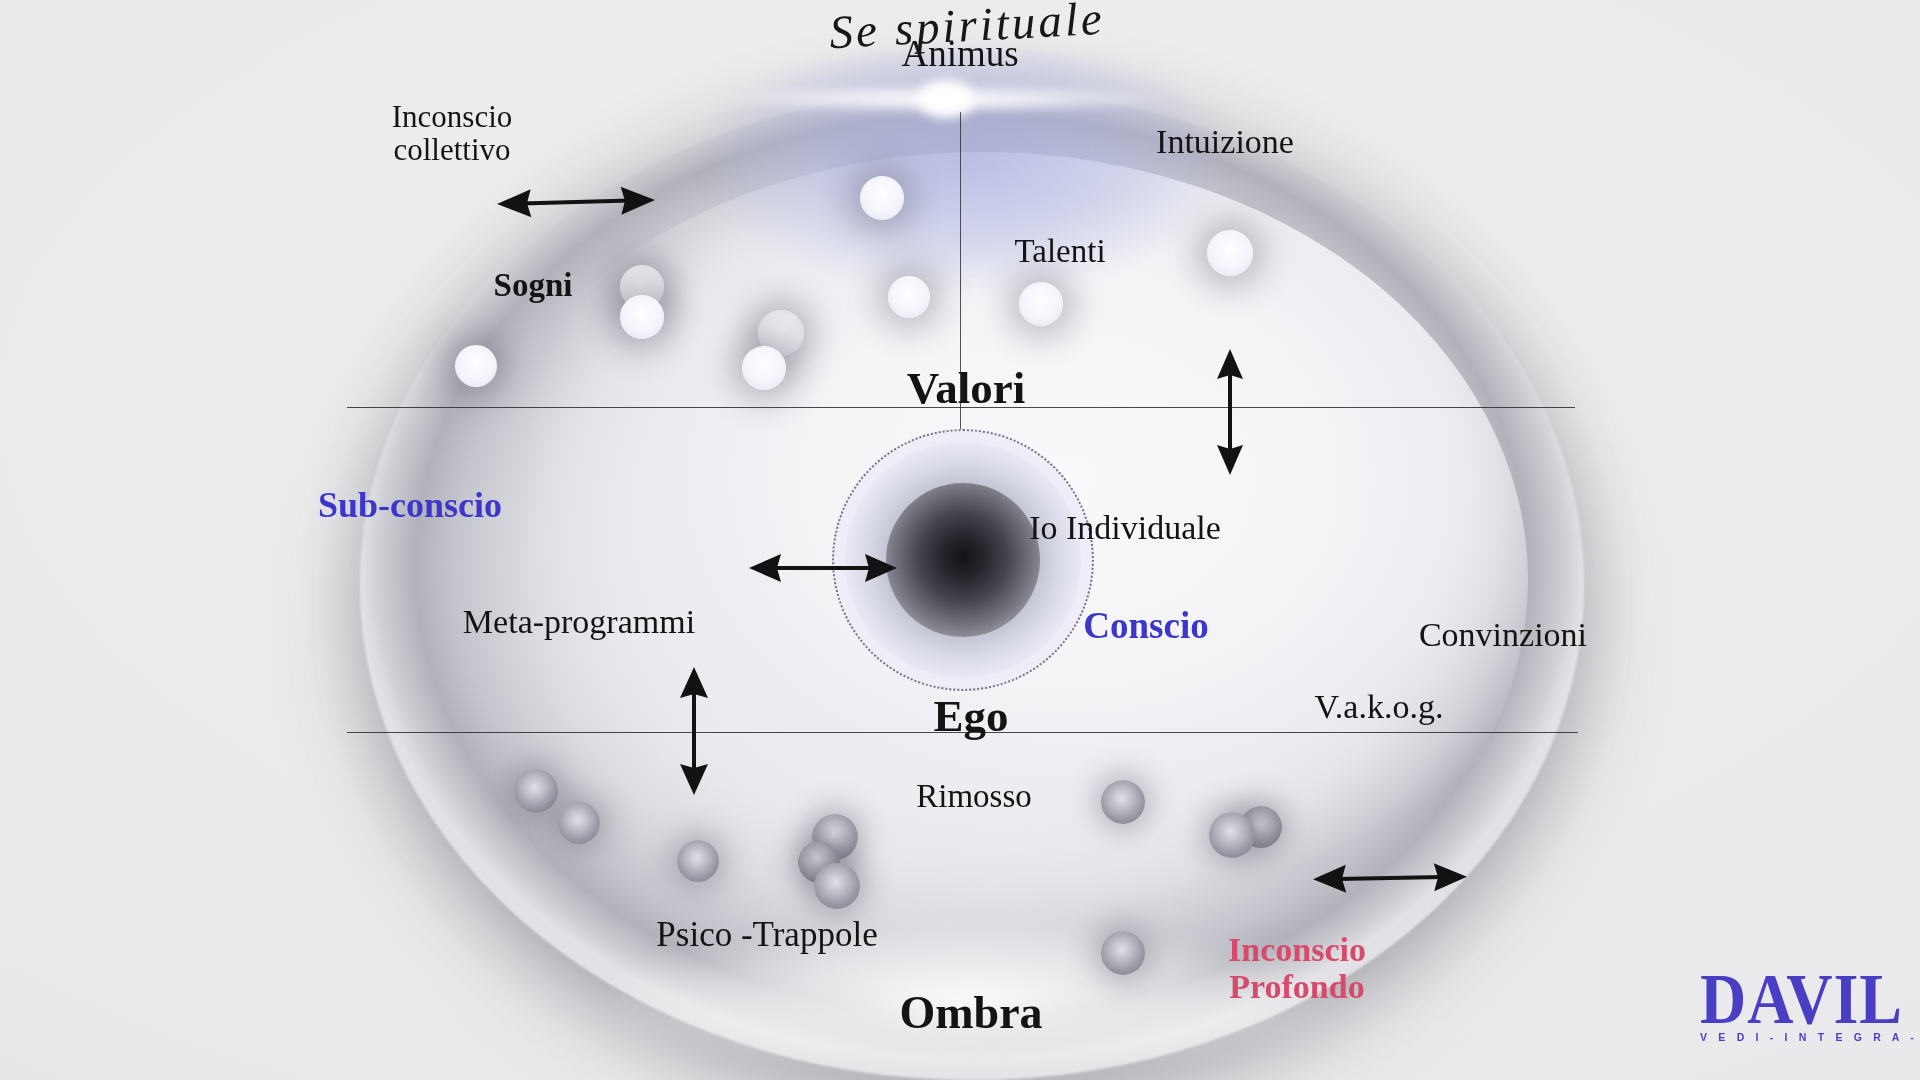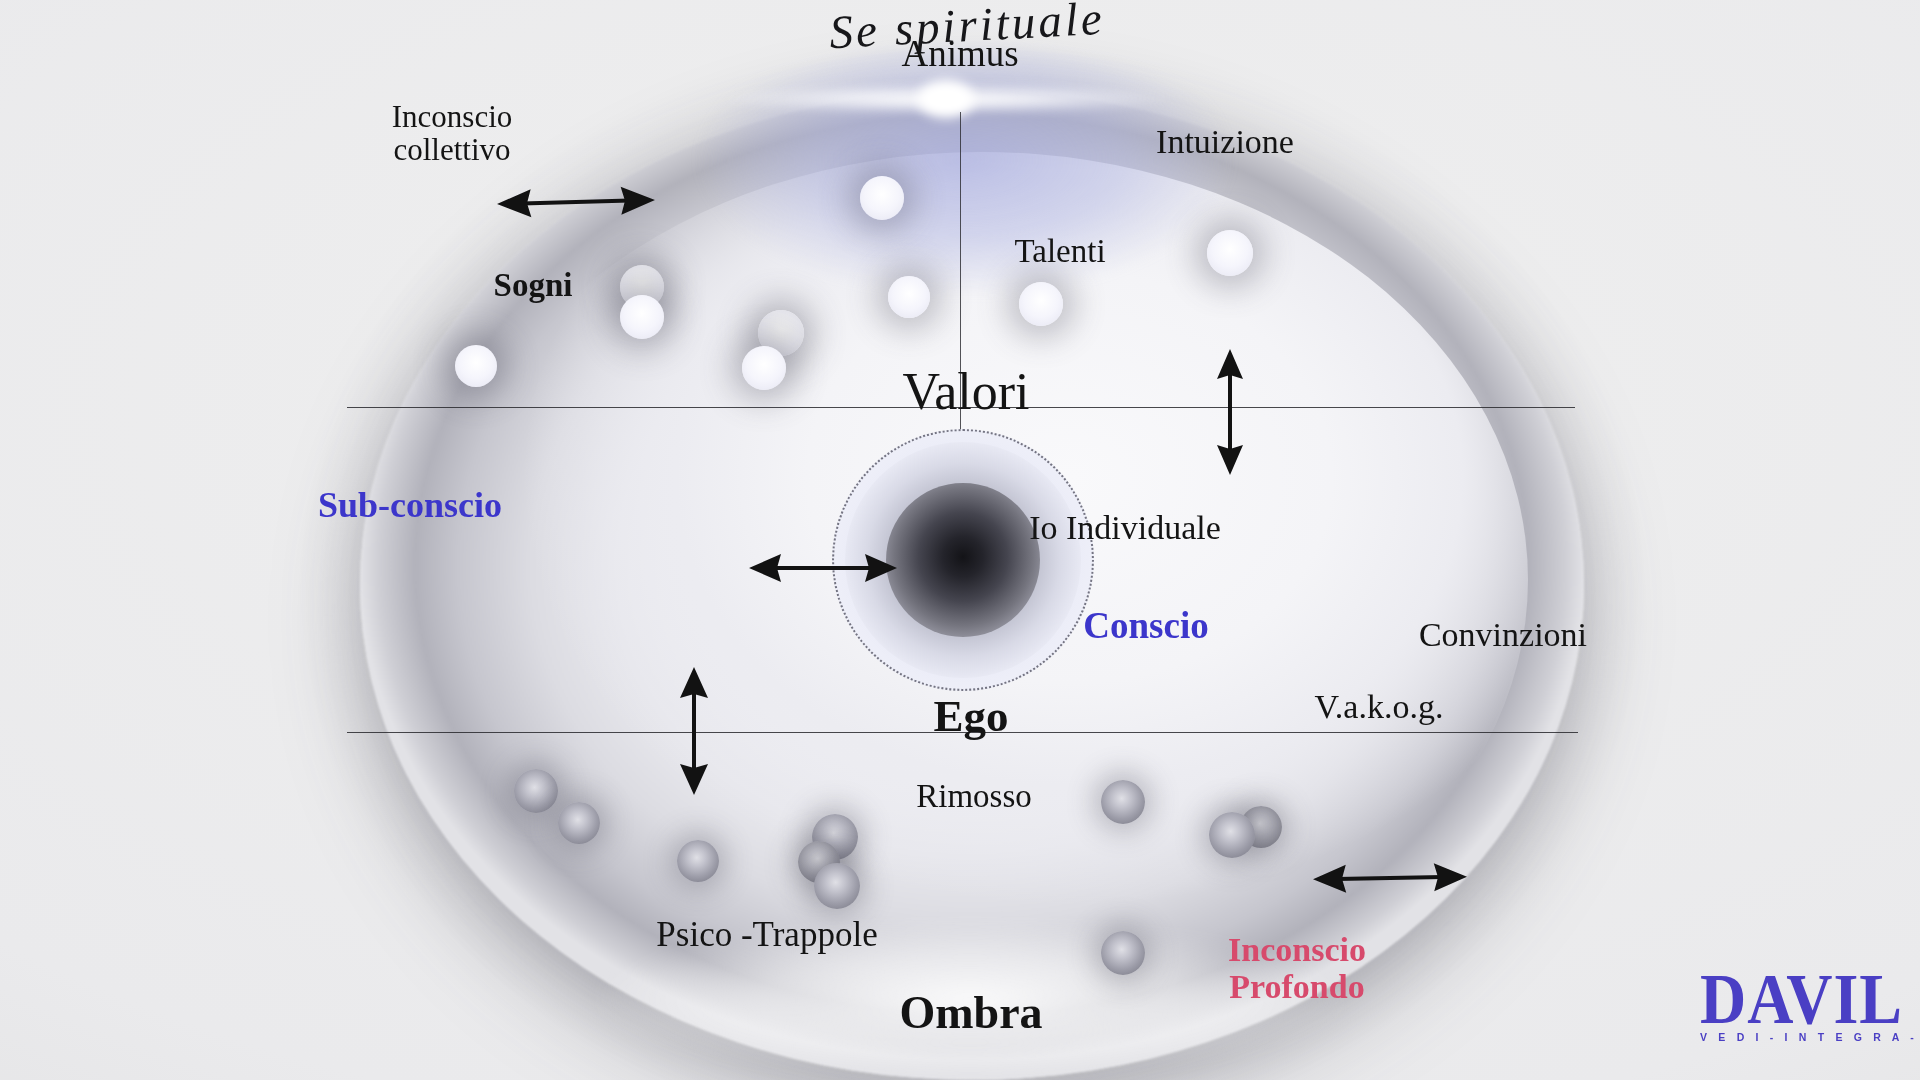--- a/index.html
+++ b/index.html
@@ -57,21 +57,21 @@
 
   
   .lbl { position:absolute; transform:translateX(-50%); white-space:nowrap; color:#141414; text-align:center; line-height:1.08; }
   .script-title { font-style:italic; font-size:47px; letter-spacing:3px; transform:translateX(-50%) rotate(-3deg); color:#17171a; }
   .animus { font-size:37px; }
   .inconscio-collettivo { font-size:31px; white-space:normal; width:260px; }
   .sogni { font-size:33px;font-weight:bold; }
   .intuizione { font-size:34px; }
   .talenti { font-size:33px; }
   .super-conscio { font-size:37px; font-weight:bold; color:#8ea1da; }
-  .valori { font-size:52px; font-weight:normal;text-align:center; }
+  .valori { font-size:45px; font-weight:bold;text-align:center; }
   .sub-conscio { font-size:36px; font-weight:bold; color:#3c36cb; }
   .io-individuale { font-size:34px; }
   .conscio { font-size:37px; font-weight:bold; color:#3c36cb; }
   .meta-programmi { font-size:34px; }
   .convinzioni { font-size:34px; }
   .vakog { font-size:34px; }
   .ego-lbl { font-size:45px; font-weight:bold; }
   .rimosso { font-size:33px; }
   .psico-trappole { font-size:35px; }
   .ombra { font-size:46px; font-weight:bold; }
@@ -171,20 +171,21 @@
     <span>Inconscio</span><br>
     <span>collettivo</span>
   </div>
   <div class="lbl sogni" style="left:533px; top:268px;">Sogni</div>
   <div class="lbl intuizione" style="left:1225px; top:124px;">Intuizione</div>
   <div class="lbl talenti" style="left:1060px; top:234px;">Talenti</div>
   <div class="lbl valori" style="left:966px; top:364px;">Valori</div>
   <div class="lbl sub-conscio" style="left:410px; top:486px;">Sub-conscio</div>
   <div class="lbl io-individuale" style="left:1125px; top:510px;">Io Individuale</div>
   <div class="lbl conscio" style="left:1146px; top:606px;">Conscio</div>
+  <div class="lbl meta-programmi" style="left:579px; top:604px;">Meta-programmi</div>
   <div class="lbl convinzioni" style="left:1503px; top:569px;margin-top:48px;">Convinzioni</div>
   <div class="lbl vakog" style="left:1379px; top:689px;">V.a.k.o.g.</div>
   <div class="lbl ego-lbl" style="left:971px; top:692px;">Ego</div>
   <div class="lbl rimosso" style="left:974px; top:779px;">Rimosso</div>
   <div class="lbl psico-trappole" style="left:767px; top:916px;">Psico -Trappole</div>
   <div class="lbl ombra" style="left:971px; top:988px;">Ombra</div>
   <div class="lbl inconscio-profondo" style="left:1297px; top:932px;">
     <span>Inconscio</span><br>
     <span>Profondo</span>
   </div>

